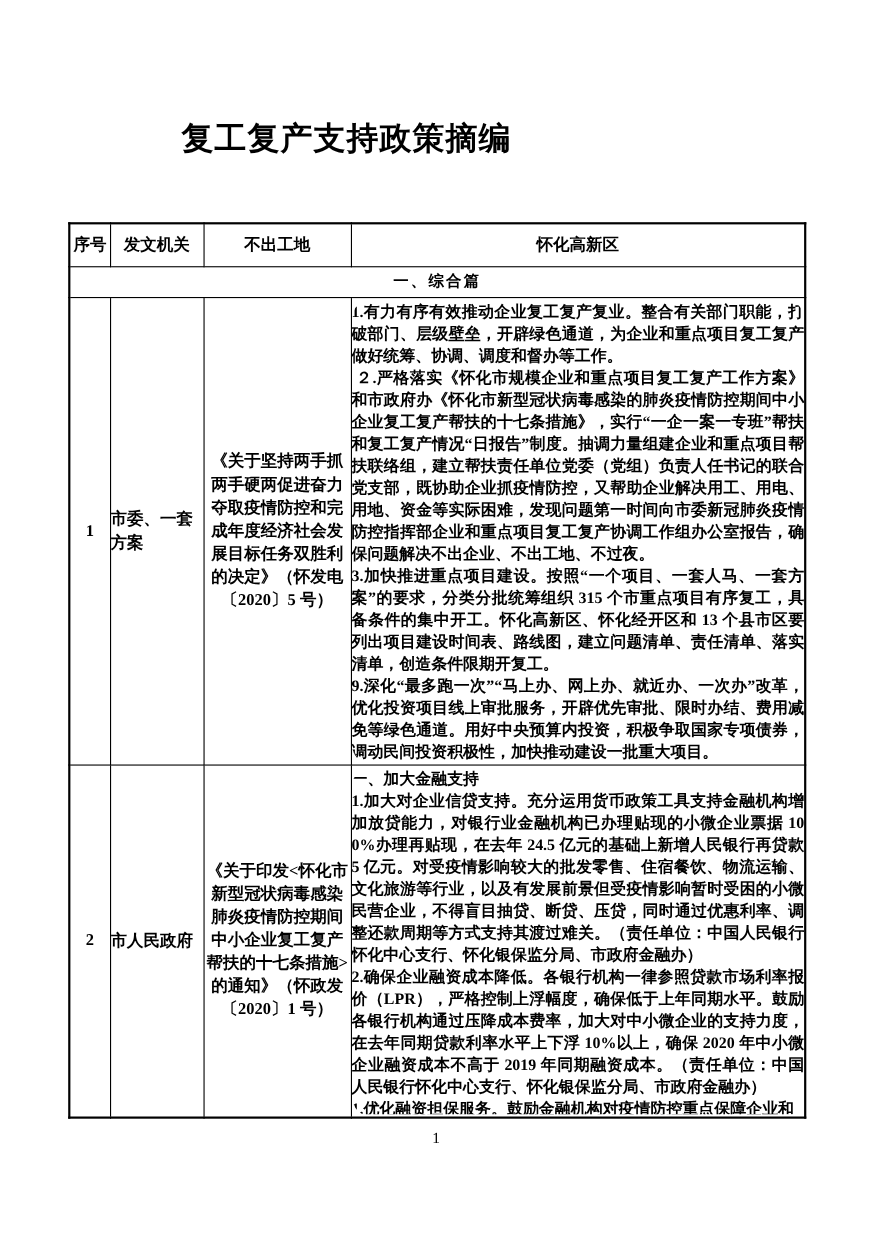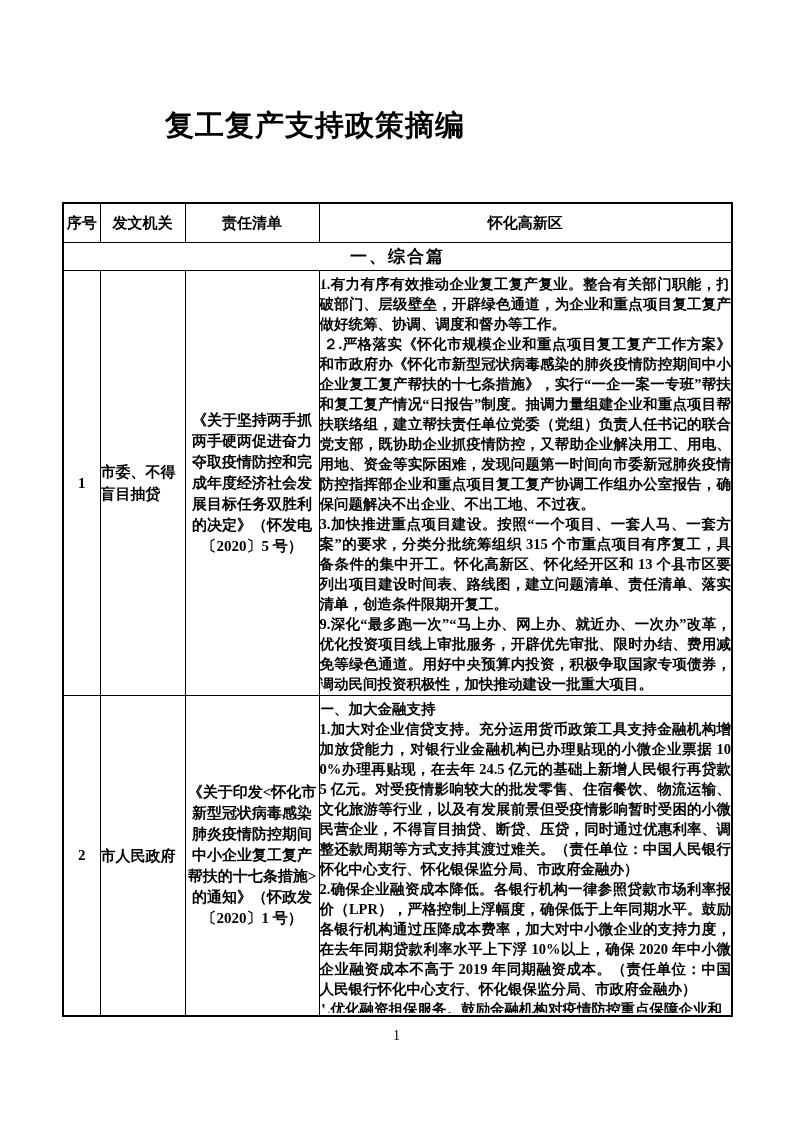--- a/index.html
+++ b/index.html
@@ -19,21 +19,21 @@
     border:2px solid #000;
     padding-left:19px;
   }
   table.policy-table th, table.policy-table td {
     border:1.6px solid #000; font-weight:bold; color:#000;
     padding:0; vertical-align:middle; overflow:hidden;
   }
   th.h-cell { font-size:15px; line-height:19px; text-align:center; padding:2px 1px; }
   th.h-no { word-break:break-all; line-height:17px; }
   td.section-cell {
-    height:27px; text-align:center; font-size:17px; letter-spacing:2px;
+    height:27px; text-align:center; font-size:14px; letter-spacing:2px;
     line-height:27px;
   }
   tr.row-header th { height:38px; }
   tr.data-row-1 td { height:424px; }
   tr.data-row-2 td { height:319px; }
   td.no-cell { text-align:center; font-size:15px; }
   td.agency-cell {
     text-align:left; font-size:15px; line-height:22px; padding:2px 4px;
     word-break:break-all;
   }
@@ -61,29 +61,29 @@
   <colgroup>
     <col style="width:37px">
     <col style="width:85px">
     <col style="width:134px">
     <col style="width:413px">
   </colgroup>
   <tbody>
     <tr class="row-header">
       <th class="h-cell h-no">序号</th>
       <th class="h-cell">发文机关</th>
-      <th class="h-cell">责任清单</th>
+      <th class="h-cell">不出工地</th>
       <th class="h-cell">怀化高新区</th>
     </tr>
     <tr>
       <td class="section-cell" colspan="4">一、综合篇</td>
     </tr>
     <tr class="data-row-1">
       <td class="no-cell">1</td>
-      <td class="agency-cell">市委、不得盲目抽贷</td>
+      <td class="agency-cell">市委、一套方案</td>
       <td class="docname-cell">《关于坚持两手抓两手硬两促进奋力夺取疫情防控和完成年度经济社会发展目标任务双胜利的决定》（怀发电〔2020〕5 号）</td>
       <td class="content-cell">
         <div class="clip-1">
           <p class="cp">1.有力有序有效推动企业复工复产复业。整合有关部门职能，打破部门、层级壁垒，开辟绿色通道，为企业和重点项目复工复产做好统筹、协调、调度和督办等工作。</p>
           <p class="cp"> ２.严格落实《怀化市规模企业和重点项目复工复产工作方案》和市政府办《怀化市新型冠状病毒感染的肺炎疫情防控期间中小企业复工复产帮扶的十七条措施》，实行“一企一案一专班”帮扶和复工复产情况“日报告”制度。抽调力量组建企业和重点项目帮扶联络组，建立帮扶责任单位党委（党组）负责人任书记的联合党支部，既协助企业抓疫情防控，又帮助企业解决用工、用电、用地、资金等实际困难，发现问题第一时间向市委新冠肺炎疫情防控指挥部企业和重点项目复工复产协调工作组办公室报告，确保问题解决不出企业、不出工地、不过夜。</p>
           <p class="cp">3.加快推进重点项目建设。按照“一个项目、一套人马、一套方案”的要求，分类分批统筹组织 315 个市重点项目有序复工，具备条件的集中开工。怀化高新区、怀化经开区和 13 个县市区要列出项目建设时间表、路线图，建立问题清单、责任清单、落实清单，创造条件限期开复工。</p>
           <p class="cp">9.深化“最多跑一次”“马上办、网上办、就近办、一次办”改革，优化投资项目线上审批服务，开辟优先审批、限时办结、费用减免等绿色通道。用好中央预算内投资，积极争取国家专项债券，调动民间投资积极性，加快推动建设一批重大项目。</p>
         </div>
       </td>
     </tr>

